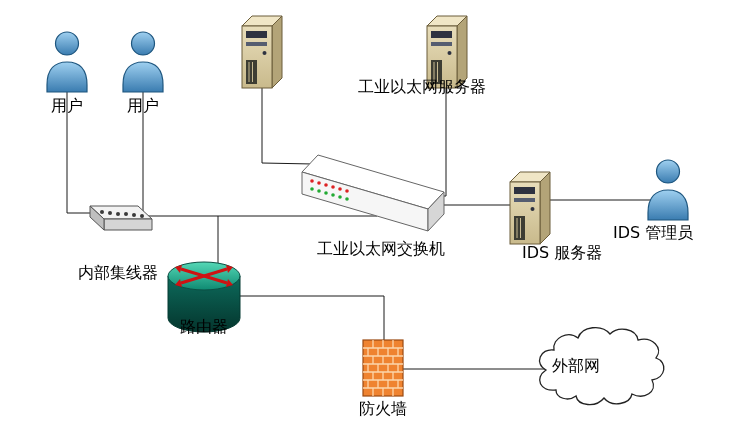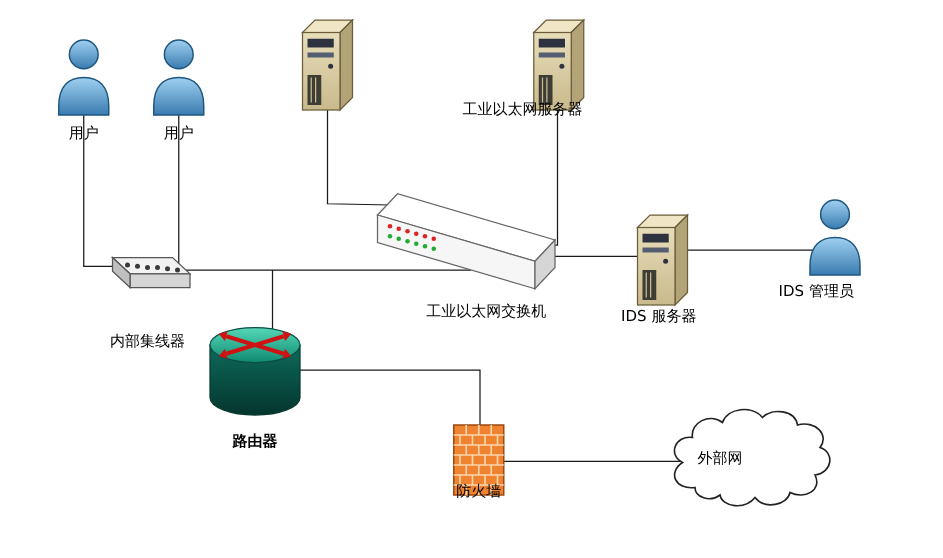--- a/index.html
+++ b/index.html
@@ -6,21 +6,21 @@
   .canvas{
     position:relative;
     width:754px;height:446px;
     background:#ffffff;
     overflow:hidden;
     font-family:"DejaVu Sans","Liberation Sans",sans-serif;
   }
   .canvas svg{position:absolute;left:0;top:0;}
   .lbl{
     position:absolute;
-    font-size:12px;
+    font-size:16px;
     line-height:14px;
     color:#000;
     text-align:center;
     white-space:nowrap;
   }
   .logo{
     position:absolute;
     left:650px;top:404px;
     width:104px;height:40px;
   }
@@ -154,20 +154,20 @@
              C668,362 666,378 652,380 C658,392 644,400 632,394
              C630,404 612,408 604,398 C596,408 578,406 576,396
              C568,402 556,398 556,390 Z" fill="#ffffff" stroke="#222222" stroke-width="1.3"></path>
   </svg>
 
   <div class="lbl" style="left:37px;top:99px;width:60px;">用户</div>
   <div class="lbl" style="left:113px;top:99px;width:60px;">用户</div>
   <div class="lbl" style="left:358px;top:80px;width:120px;">工业以太网服务器</div>
   <div class="lbl" style="left:78px;top:238px;width:80px;margin-top:28px;">内部集线器</div>
   <div class="lbl" style="left:317px;top:242px;width:120px;text-align:right;">工业以太网交换机</div>
-  <div class="lbl" style="left:487px;top:246px;width:80px;">IDS 服务器</div>
+  <div class="lbl" style="left:522px;top:246px;width:80px;">IDS 服务器</div>
   <div class="lbl" style="left:613px;top:226px;width:80px;">IDS 管理员</div>
-  <div class="lbl" style="left:174px;top:346px;width:60px;font-weight:bold;">路由器</div>
-  <div class="lbl" style="left:353px;top:386px;width:60px;text-align:center;">防火墙</div>
+  <div class="lbl" style="left:174px;top:320px;width:60px;">路由器</div>
+  <div class="lbl" style="left:353px;top:402px;width:60px;text-align:center;">防火墙</div>
   <div class="lbl" style="left:536px;top:359px;width:80px;">外部网</div>
 
 
 </div>
 
 </body></html>

